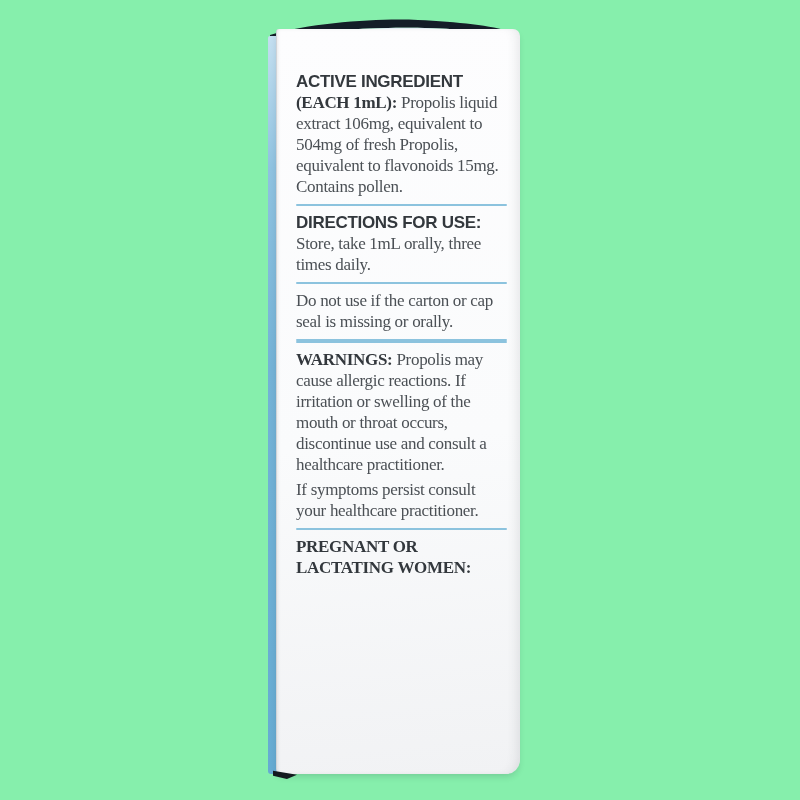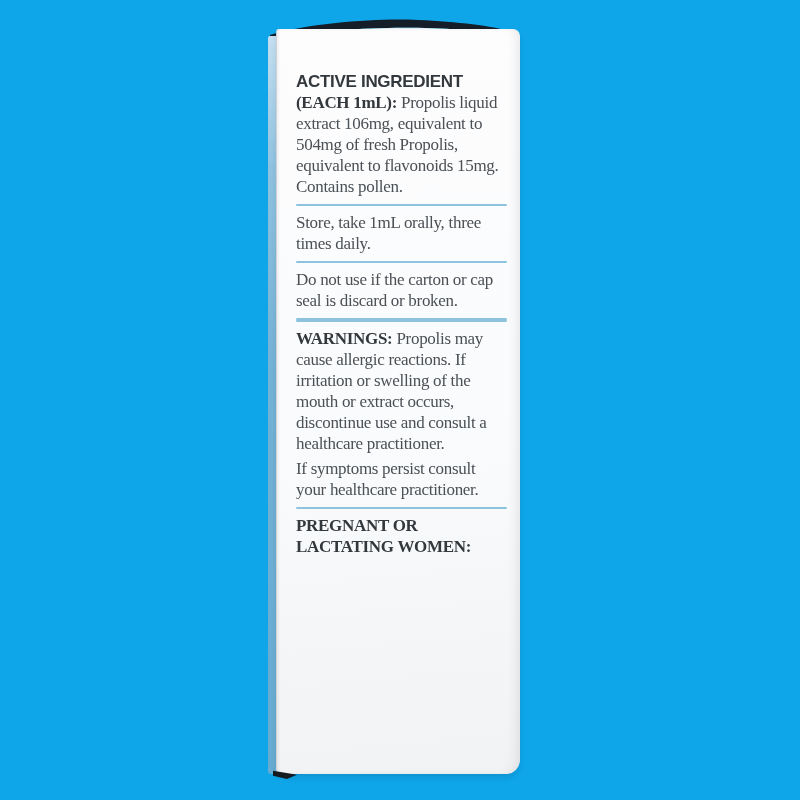--- a/index.html
+++ b/index.html
@@ -1,17 +1,17 @@
 <!DOCTYPE html>
 <html><head>
 <meta charset="utf-8">
 <style>
   html,body{margin:0;padding:0;}
   body{width:800px;height:800px;background:#ffffff;font-family:"Liberation Sans",sans-serif;}
-  .scene{position:relative;width:800px;height:800px;background:#0ea5e9;overflow:hidden;}
+  .scene{position:relative;width:800px;height:800px;background:#86efac;overflow:hidden;}
   .carton{position:absolute;left:266px;top:16px;width:254px;height:762px;}
   .carton-top{position:absolute;left:2px;top:2px;width:250px;height:26px;}
   .edge-strip{
     position:absolute;left:2px;top:20px;bottom:4px;width:9px;
     background:linear-gradient(180deg,#c4dff0 0%,#8fc2e0 18%,#74b2d6 45%,#66abd2 100%);
     border-radius:2px 0 0 3px;
   }
   .panel{
     position:absolute;left:10px;right:0;top:13px;bottom:4px;
     background:linear-gradient(175deg,#fdfdfe 0%,#fafbfc 55%,#f1f2f4 100%);
@@ -54,36 +54,37 @@
     <div class="panel">
 
       <div class="section first">
         <h2>ACTIVE INGREDIENT</h2>
         <p><b>(EACH 1mL):</b><span> Propolis liquid extract 106mg, equivalent to 504mg of fresh Propolis, equivalent to flavonoids 15mg. Contains pollen.</span></p>
       </div>
 
       <div class="divider"></div>
 
       <div class="section">
+        <h2>DIRECTIONS FOR USE:</h2>
         <p>Store, take 1mL orally, three times daily.</p>
       </div>
 
       <div class="divider"></div>
 
       <div class="section">
-        <p>Do not use if the carton or cap seal is discard or broken.</p>
+        <p>Do not use if the carton or cap seal is missing or orally.</p>
       </div>
 
       <div class="divider"></div>
 
 
       <div class="divider"></div>
 
       <div class="section">
-        <p><b>WARNINGS:</b><span> Propolis may cause allergic reactions. If irritation or swelling of the mouth or extract occurs, discontinue use and consult a healthcare practitioner.</span></p>
+        <p><b>WARNINGS:</b><span> Propolis may cause allergic reactions. If irritation or swelling of the mouth or throat occurs, discontinue use and consult a healthcare practitioner.</span></p>
         <p class="par-gap">If symptoms persist consult your healthcare practitioner.</p>
       </div>
 
       <div class="divider"></div>
 
       <div class="section">
         <p><b>PREGNANT OR LACTATING WOMEN:</b></p>
       </div>
 
     </div>

